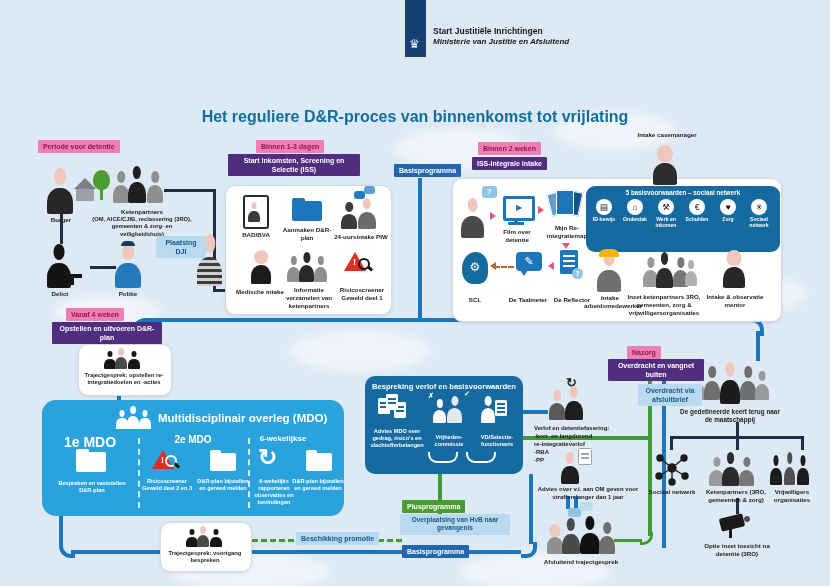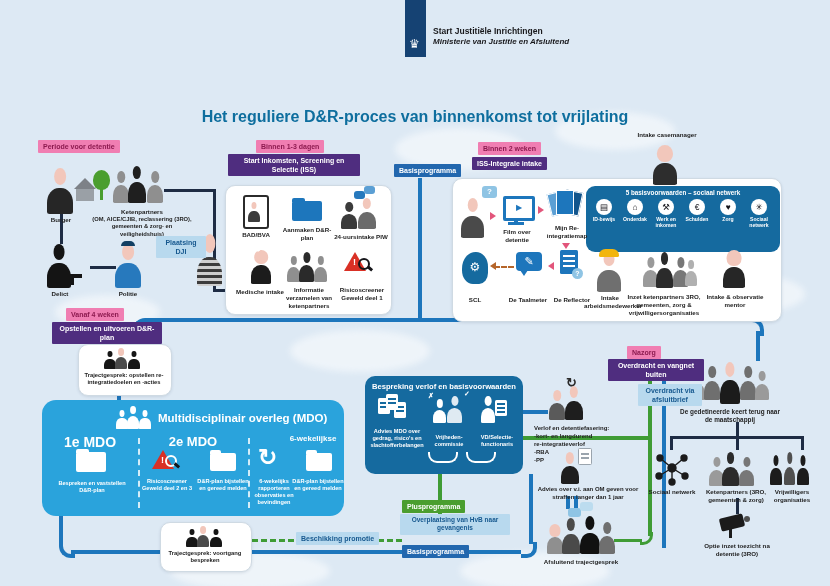--- a/index.html
+++ b/index.html
@@ -293,30 +293,30 @@
     <i class="pe" style="left:23px;top:4px;width:12px;height:19px;color:#fff"></i>
   </div>
   <div class="abs" style="left:158px;top:412px;font-size:11.5px;font-weight:bold;color:#fff;z-index:4">Multidisciplinair overleg (MDO)</div>
   <div class="vdash" style="left:138px;top:438px;height:70px"></div>
   <div class="vdash" style="left:248px;top:438px;height:70px"></div>
 
   <div class="cap w" style="left:60px;top:434px;width:60px;font-size:14px">1e MDO</div>
   <div class="fold" style="left:76px;top:452px;width:30px;height:20px"></div>
   <div class="cap w" style="left:54px;top:480px;width:76px;font-size:5.6px">Bespreken en vaststellen D&amp;R-plan</div>
 
-  <div class="cap w" style="left:158px;top:434px;width:70px;font-size:13px">2e MDO</div>
+  <div class="cap w" style="left:158px;top:434px;width:70px;font-size:10px">2e MDO</div>
   <div class="warn" style="left:152px;top:450px">
       <span>!</span>
     </div>
   <div class="mag" style="left:165px;top:455px;border-color:#fff"></div>
   <div class="cap w" style="left:140px;top:478px;width:54px;font-size:5.6px">Risicoscreener Geweld deel 2 en 3</div>
   <div class="fold" style="left:210px;top:453px;width:26px;height:18px"></div>
   <div class="cap w" style="left:196px;top:478px;width:54px;font-size:5.6px">D&amp;R-plan bijstellen en gereed melden</div>
 
-  <div class="cap w" style="left:278px;top:434px;width:70px;font-size:8px">6-wekelijkse</div>
+  <div class="cap w" style="left:248px;top:434px;width:70px;font-size:8px">6-wekelijkse</div>
   <div class="glyph" style="left:258px;top:446px;color:#fff;font-size:23px;font-weight:bold">↻</div>
   <div class="cap w" style="left:246px;top:478px;width:56px;font-size:5.6px">6-wekelijks rapporteren observaties en bevindingen</div>
   <div class="fold" style="left:306px;top:453px;width:26px;height:18px"></div>
   <div class="cap w" style="left:292px;top:478px;width:52px;font-size:5.6px">D&amp;R-plan bijstellen en gereed melden</div>
 
   <div class="wbox" style="left:160px;top:522px;width:90px;height:48px"></div>
   <div class="abs" style="left:186px;top:526px;width:40px;height:22px;z-index:4">
     <i class="pe" style="left:0;top:3px;width:12px;height:18px;color:#161616"></i>
     <i class="pe skin" style="left:10px;top:0;width:14px;height:21px;color:#4a4a4a"></i>
     <i class="pe" style="left:24px;top:3px;width:12px;height:18px;color:#161616"></i>

